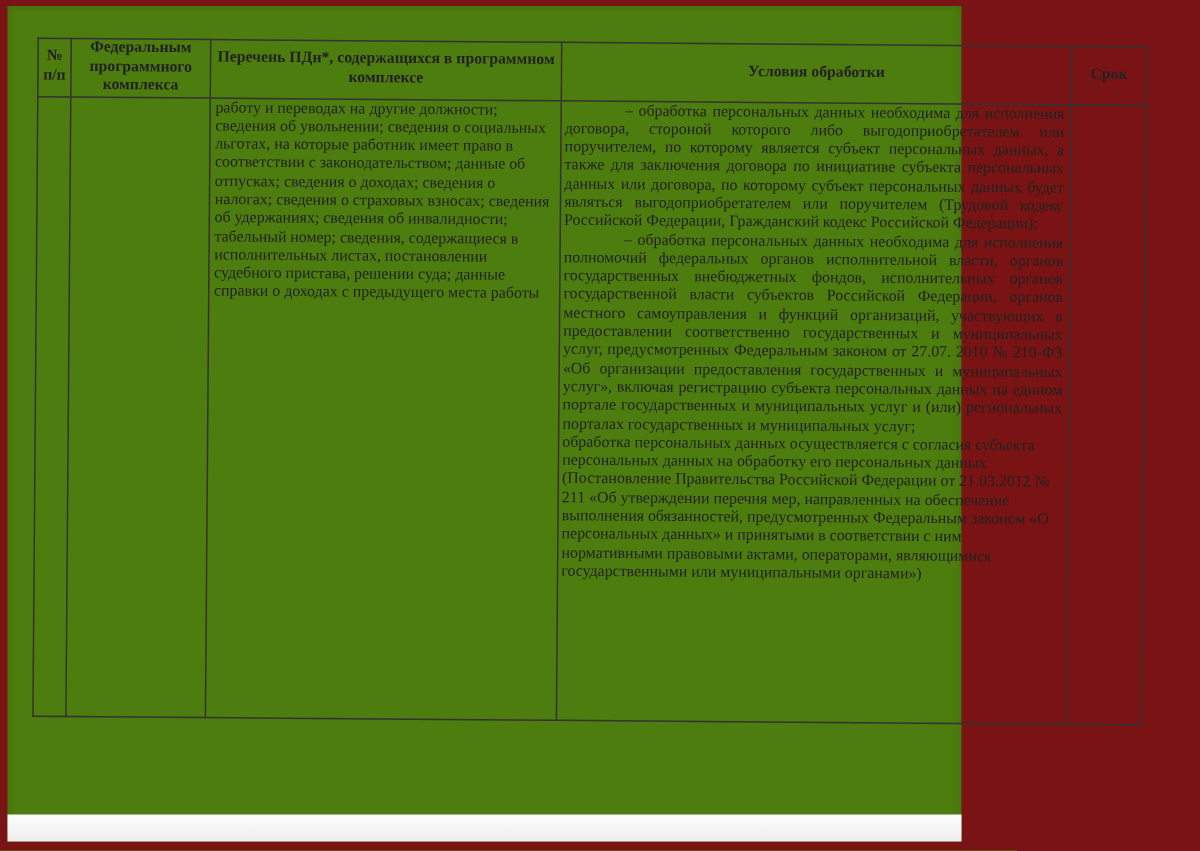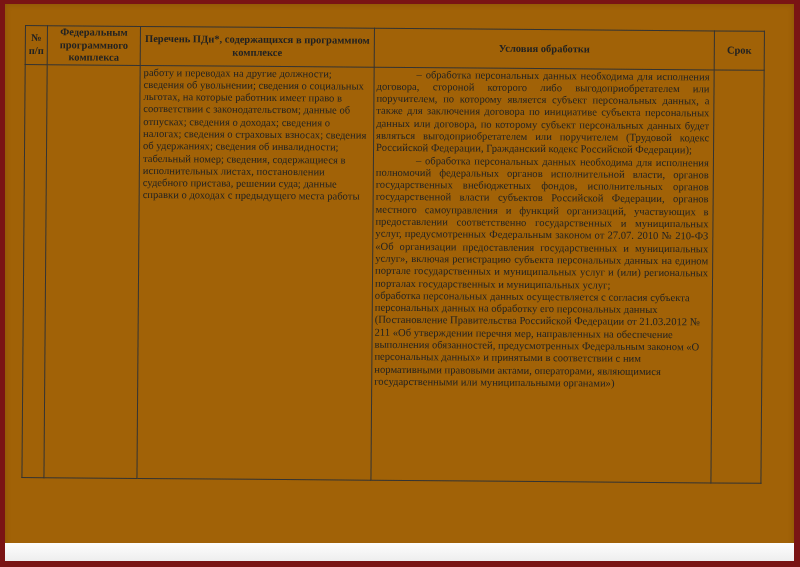--- a/index.html
+++ b/index.html
@@ -11,23 +11,23 @@
       height: 567px;
       background: #7a1414;
       position: relative;
       overflow: hidden;
       font-family: "Liberation Serif", serif;
     }
     .page {
       position: absolute;
       left: 5px;
       top: 4px;
-      width: 789px;
+      width: 636px;
       height: 557px;
-      background: #a16207;
+      background: #4d7c0f;
       box-shadow: inset 0 0 6px rgba(0,0,0,0.15);
     }
     .page-shade {
       position: absolute;
       left: 0;
       right: 0;
       bottom: 0;
       height: 18px;
       background: linear-gradient(#fdfdfd, #eeeeee);
     }

